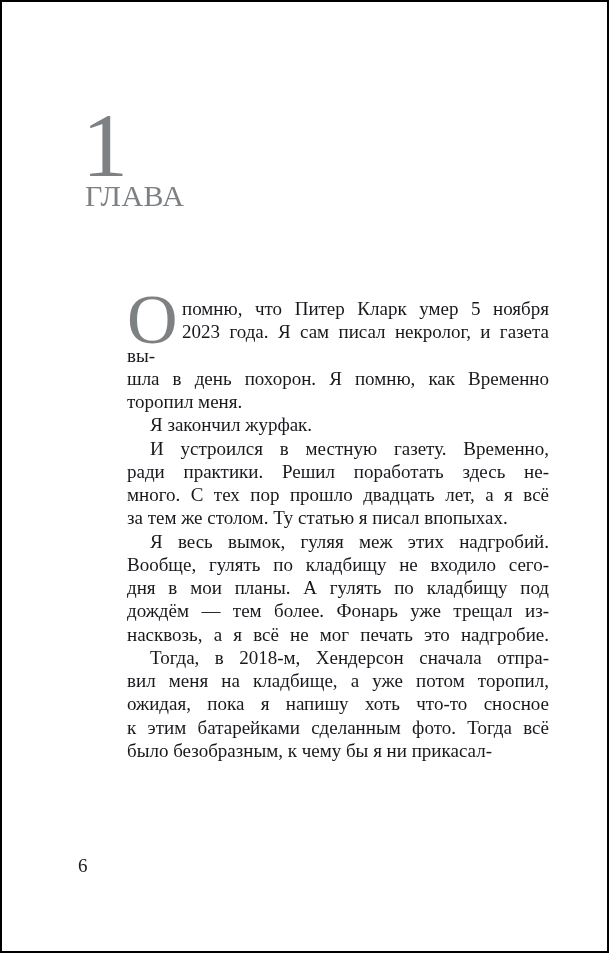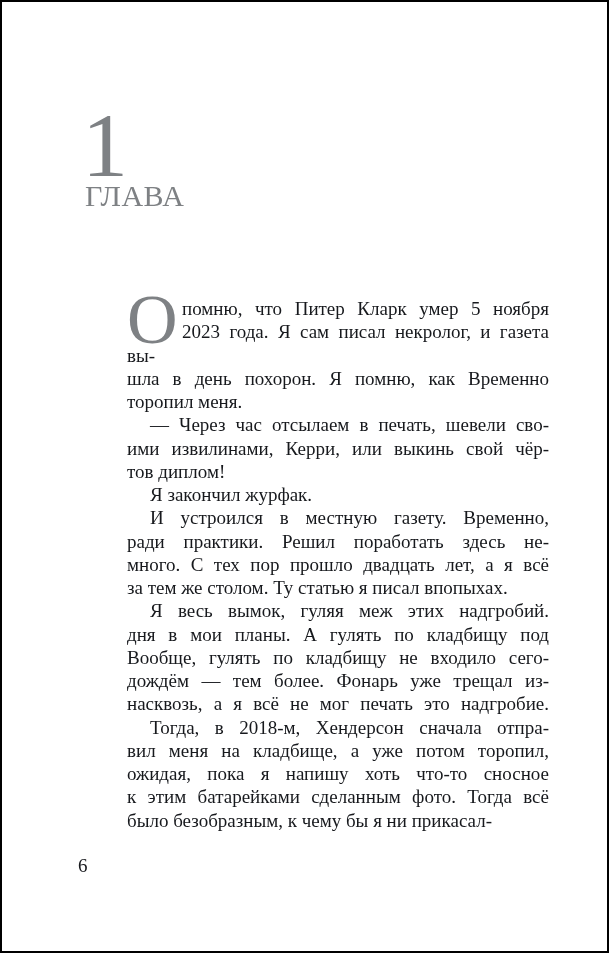--- a/index.html
+++ b/index.html
@@ -83,37 +83,32 @@
 
   <div class="body-text">
       <div class="para">
         <span class="dropcap">О</span>
         <div class="line">помню, что Питер Кларк умер 5 ноября</div>
         <div class="line">2023 года. Я сам писал некролог, и газета вы-</div>
         <div class="line">шла в день похорон. Я помню, как Временно</div>
         <div class="line last">торопил меня.</div>
       </div>
       <div class="para">
-        <div class="line first-indent">— Через час отсылаем в печать, шевели сво-</div>
-        <div class="line">ими извилинами, Керри, или выкинь свой чёр-</div>
-        <div class="line last">тов диплом!</div>
-      </div>
-      <div class="para">
         <div class="line last first-indent">Я закончил журфак.</div>
       </div>
       <div class="para">
         <div class="line first-indent">И устроился в местную газету. Временно,</div>
         <div class="line">ради практики. Решил поработать здесь не-</div>
         <div class="line">много. С тех пор прошло двадцать лет, а я всё</div>
         <div class="line last">за тем же столом. Ту статью я писал впопыхах.</div>
       </div>
       <div class="para">
         <div class="line first-indent">Я весь вымок, гуляя меж этих надгробий.</div>
+        <div class="line">Вообще, гулять по кладбищу не входило сего-</div>
         <div class="line">дня в мои планы. А гулять по кладбищу под</div>
-        <div class="line">Вообще, гулять по кладбищу не входило сего-</div>
         <div class="line">дождём — тем более. Фонарь уже трещал из-</div>
         <div class="line">насквозь, а я всё не мог печать это надгробие.</div>
       </div>
       <div class="para">
         <div class="line first-indent">Тогда, в 2018-м, Хендерсон сначала отпра-</div>
         <div class="line">вил меня на кладбище, а уже потом торопил,</div>
         <div class="line">ожидая, пока я напишу хоть что-то сносное</div>
         <div class="line">к этим батарейками сделанным фото. Тогда всё</div>
         <div class="line last">было безобразным, к чему бы я ни прикасал-</div>
       </div>

